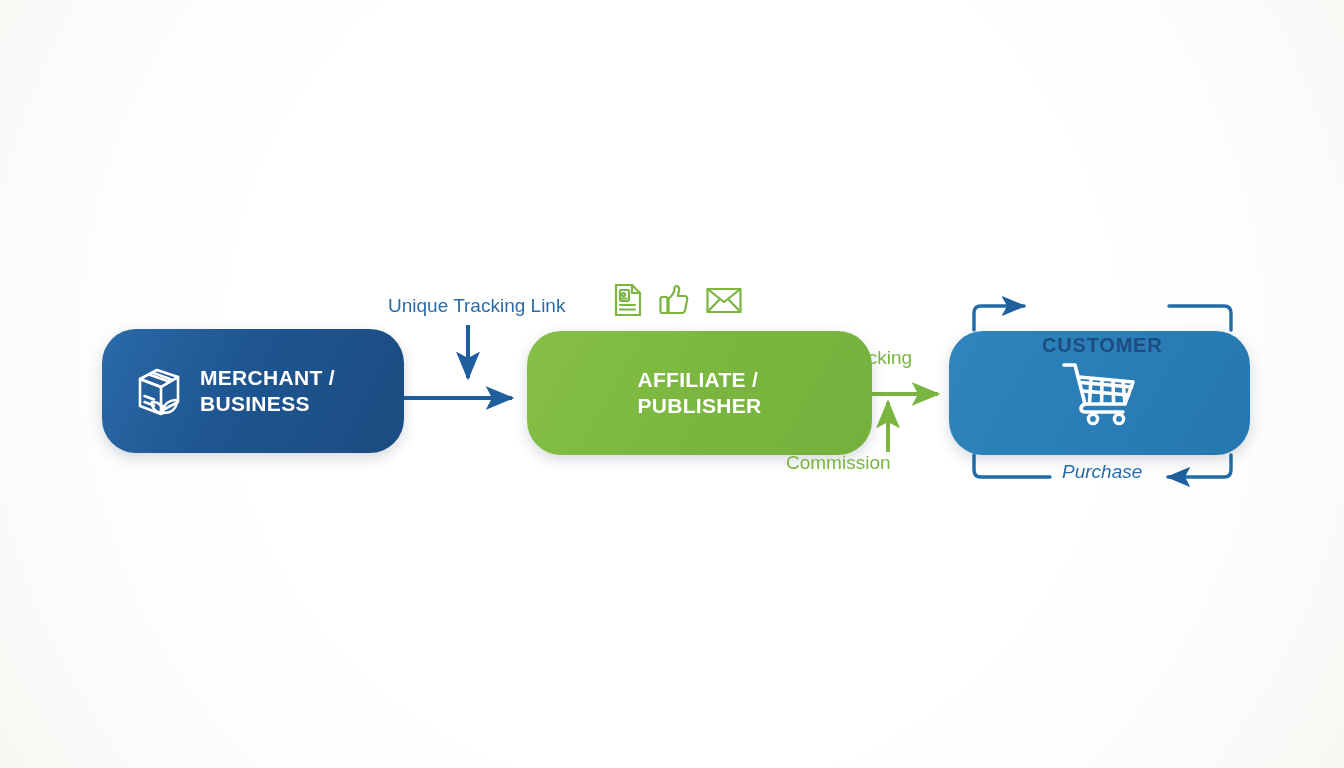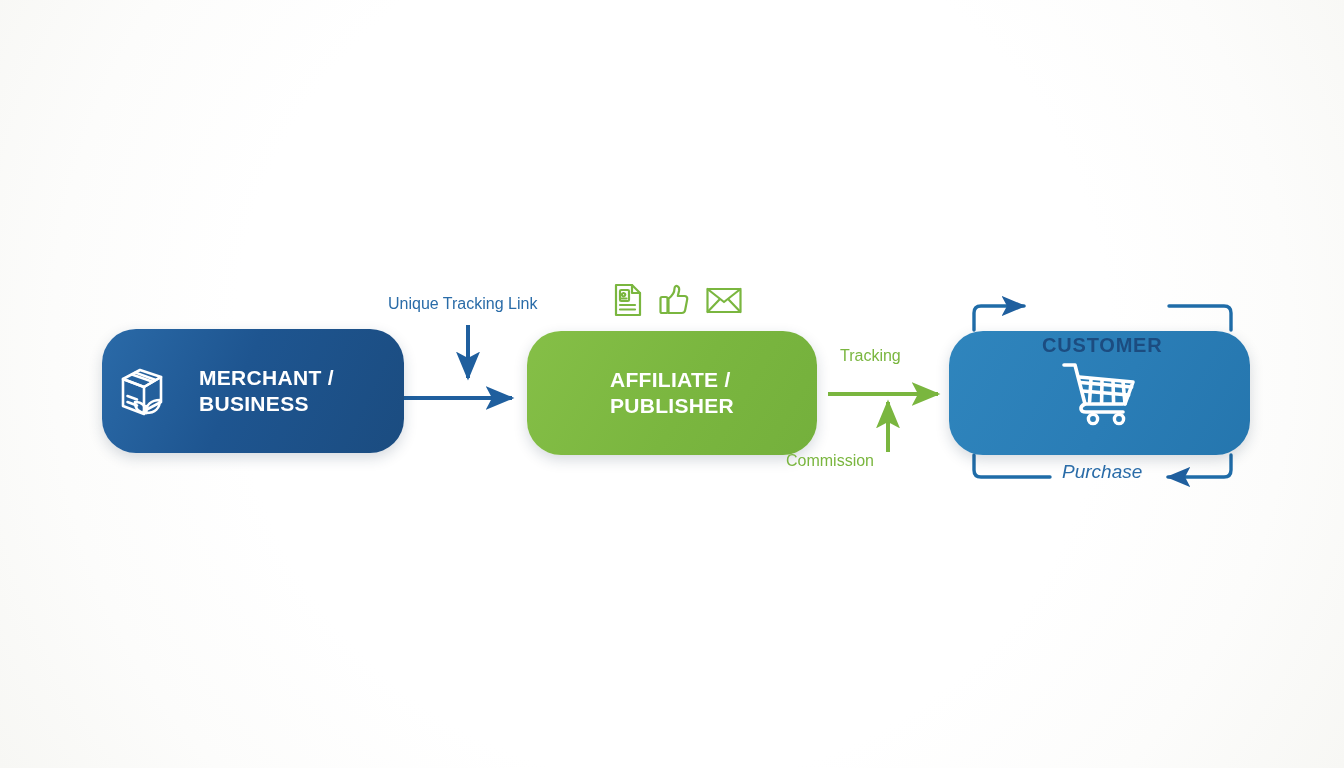--- a/index.html
+++ b/index.html
@@ -34,28 +34,28 @@
     align-items: center;
     box-shadow: 0 5px 14px rgba(30, 50, 80, 0.18);
   }
 
   #merchant-node {
     left: 102px;
     top: 329px;
     width: 302px;
     height: 124px;
     background: linear-gradient(115deg, #2a6aa8 0%, #1e5590 45%, #1b4c80 100%);
-    padding-left: 11px;
-    gap: 28px;
+    padding-left: 28px;
+    gap: 12px;
   }
 
   #affiliate-node {
     left: 527px;
     top: 331px;
-    width: 290px;
+    width: 345px;
     height: 124px;
     background: linear-gradient(120deg, #85bf47 0%, #7ab63f 55%, #74b03c 100%);
     justify-content: center;
   }
 
   #customer-node {
     left: 949px;
     top: 331px;
     width: 301px;
     height: 124px;
@@ -71,21 +71,21 @@
     letter-spacing: 0.3px;
     white-space: pre-line;
   }
   #affiliate-node .node-label { text-align: left; }
 
   .node-icon { flex: 0 0 auto; display: block; }
 
   
   .edge-label {
     position: absolute;
-    font-size: 16px;
+    font-size: 19px;
     white-space: nowrap;
   }
   .edge-label.blue  { color: #2a6ca8; }
   .edge-label.green { color: #7ab63f; }
   .edge-label.navy  { color: #1c4c80; font-weight: bold; letter-spacing: 0.8px; }
 
   #label-tracking   { left: 388px; top: 295px; }
   #label-promotion  { left: 840px; top: 347px; }
   #label-commission { left: 786px; top: 452px; }
   #label-customer   { left: 1042px; top: 294px; font-size: 20px; margin-top: 40px; }

